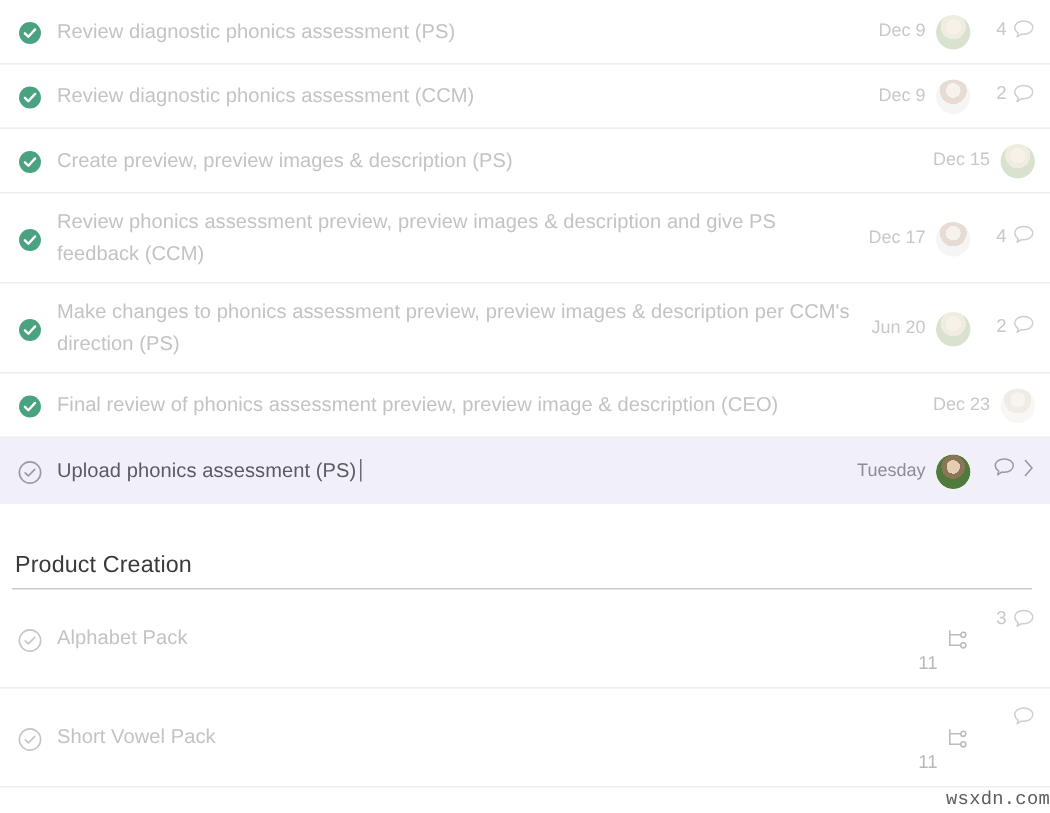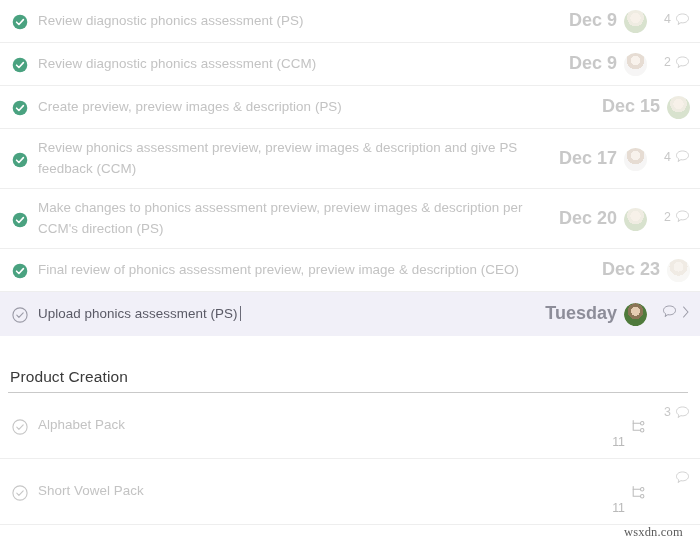--- a/index.html
+++ b/index.html
@@ -87,26 +87,25 @@
 
   
   .meta {
     flex: 0 0 auto;
     display: flex;
     align-items: flex-start;
     gap: 0px;
     padding-top: 1px;
   }
   .due {
-    font-size: 18px;
+    font-size: 12px;
     color: #c8c8c8;
     line-height: 20px;
     white-space: nowrap;
     padding-top: 0px;
-    font-weight: bold;
   }
   .task-row.active .due { color: #8d8d99; }
 
   .avatar {
     width: 23px;
     height: 23px;
     border-radius: 50%;
     margin-left: 7px;
     flex: 0 0 auto;
     overflow: hidden;
@@ -152,25 +151,25 @@
     margin-left: 8px;
   }
   .subtasks .num { margin-right: 5px; margin-top: 32px; }
   .subtask-icon { width: 17px; height: 17px; display: block; }
 
   .spacer-gap { height: 30px; }
 
   
   .watermark {
     position: absolute;
-    right: 17px;
+    right: 0;
     bottom: 2px;
     font-size: 12.5px;
     color: #5c5c5c;
-    font-family: Liberation Serif, serif;
+    font-family: Liberation Mono, monospace;
     letter-spacing: .2px;
   }
 </style>
 </head>
 <body>
 
 <div class="app">
   <div id="root">
       <div class="task-list">
         <div class="task-row">
@@ -253,21 +252,21 @@
         </div>
         <div class="task-row">
           <span class="check">
             <svg viewBox="0 0 16 16">
               <circle cx="8" cy="8" r="7.3" fill="#4aa280"></circle>
               <path d="M4.6 8.2 L6.9 10.5 L11.4 5.6" fill="none" stroke="#ffffff" stroke-width="1.6" stroke-linecap="round" stroke-linejoin="round"></path>
             </svg>
           </span>
           <div class="task-label">Make changes to phonics assessment preview, preview images &amp; description per CCM's direction (PS)</div>
           <div class="meta">
-            <span class="due">Dec 20</span>
+            <span class="due">Jun 20</span>
             <span class="avatar faded">
               <span class="face" style="background:radial-gradient(circle at 50% 34%, #efe2cf 0 27%, #dcd6bf 27% 44%, #a9bf93 44% 100%)"></span>
             </span>
             <span class="comments">
               <span class="comment-count">2</span>
               <svg class="bubble" viewBox="0 0 16 16">
                 <path d="M8 2.1 C4.3 2.1 1.6 4.1 1.6 6.8 C1.6 8.4 2.6 9.8 4.1 10.7 L3.3 13.4 L6.2 11.4 C6.8 11.5 7.4 11.55 8 11.55 C11.7 11.55 14.4 9.5 14.4 6.8 C14.4 4.1 11.7 2.1 8 2.1 Z" fill="none" stroke="#cfcfcf" stroke-width="1.05" stroke-linejoin="round"></path>
               </svg>
             </span>
           </div>

